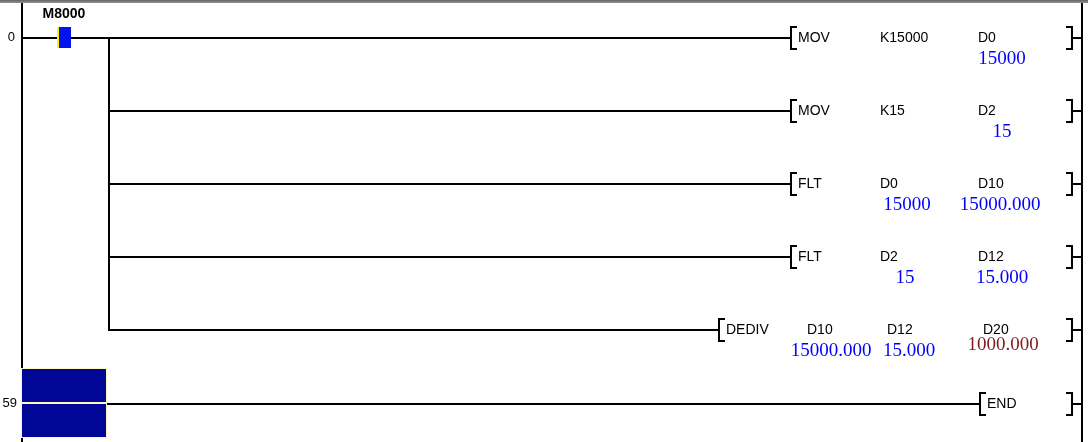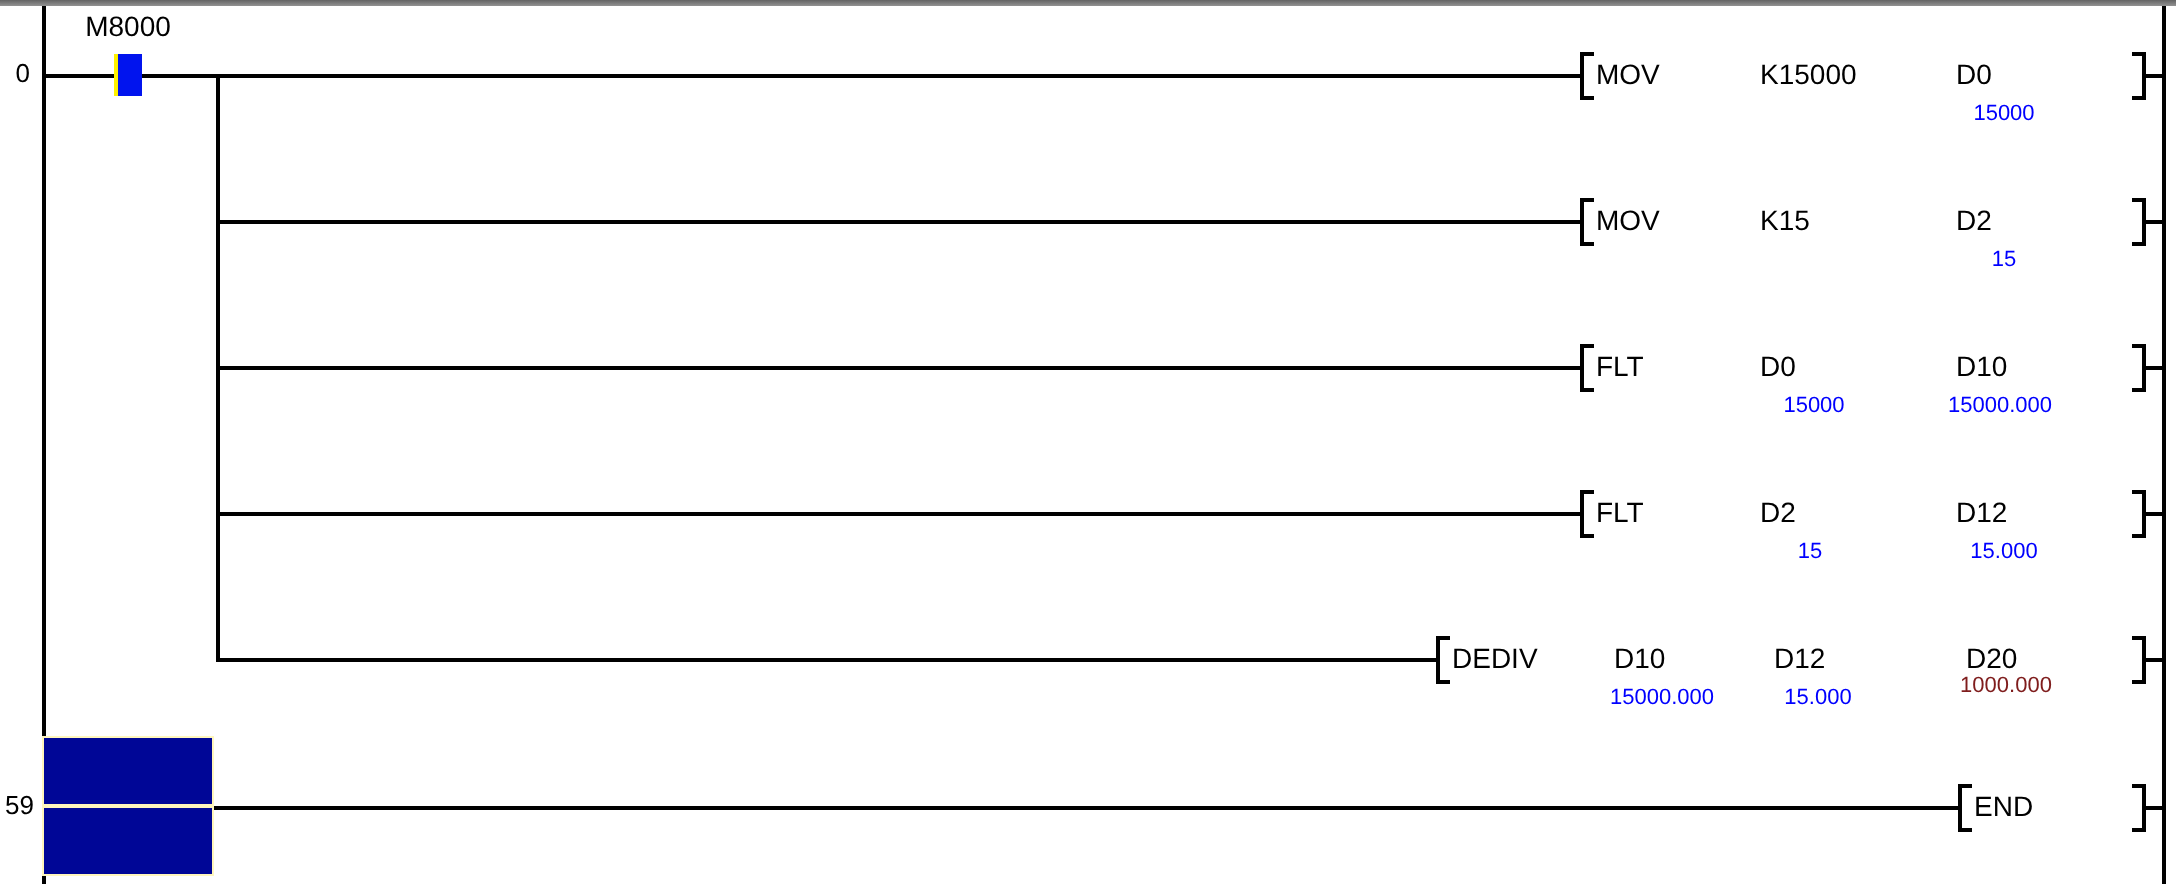--- a/index.html
+++ b/index.html
@@ -15,28 +15,29 @@
   .top-border {
     position:absolute; left:0; top:0; width:1088px; height:3px;
     background:linear-gradient(#636363,#929292);
   }
   .txt {
     position:absolute; height:16px; line-height:16px;
     font-size:14px; color:#000; white-space:nowrap;
   }
   .val {
     position:absolute; height:15px; line-height:15px;
-    font-size:11px; white-space:nowrap;
+    font-size:19px; white-space:nowrap;
     transform:translateX(-50%);
+    font-family:Liberation Serif, serif;
   }
   .rungnum {
     position:absolute; left:0; height:16px; line-height:16px;
     font-size:13px; color:#000; text-align:right;
   }
-  .center-x { transform:translateX(-50%); }
+  .center-x { transform:translateX(-50%);font-weight:bold; }
   .contact {
     position:absolute; left:57px; top:27px; width:14px; height:21px;
     border-left:2px solid #FFF200;
     box-sizing:border-box;
   }
   .cursor-cell {
     position:absolute; left:21px; width:86px; height:35px;
     box-sizing:border-box; border:1px solid #FFF6BD;
   }
 </style>

